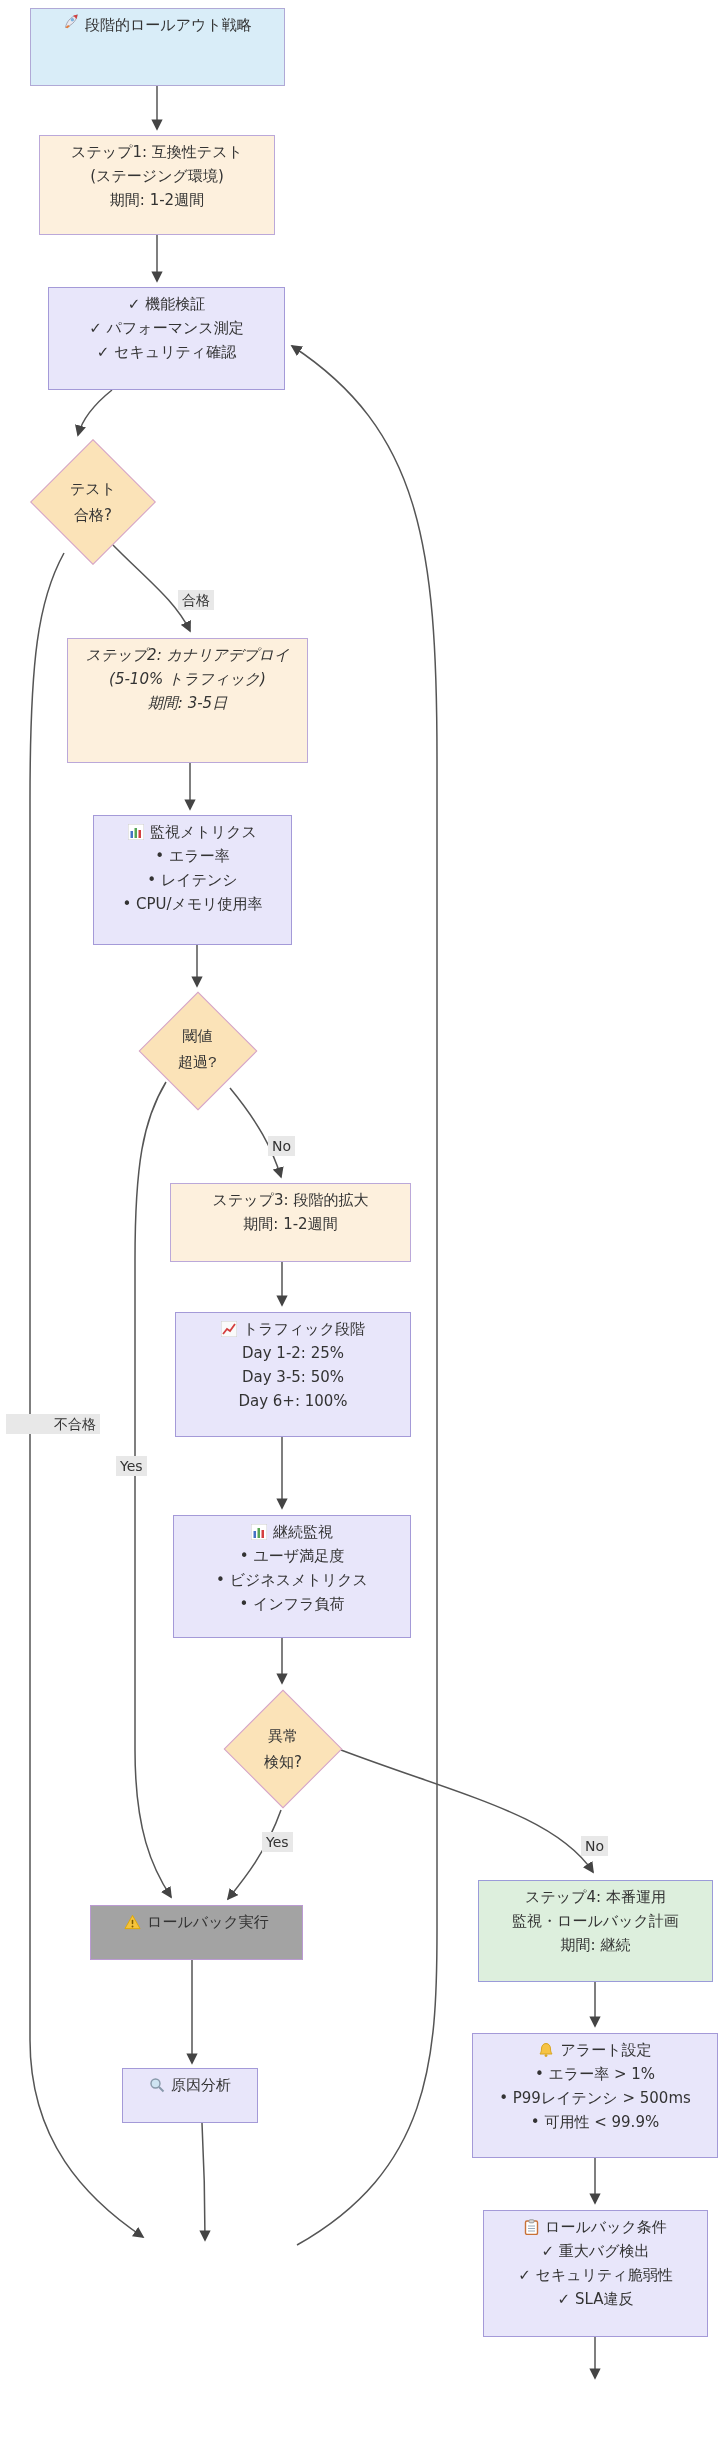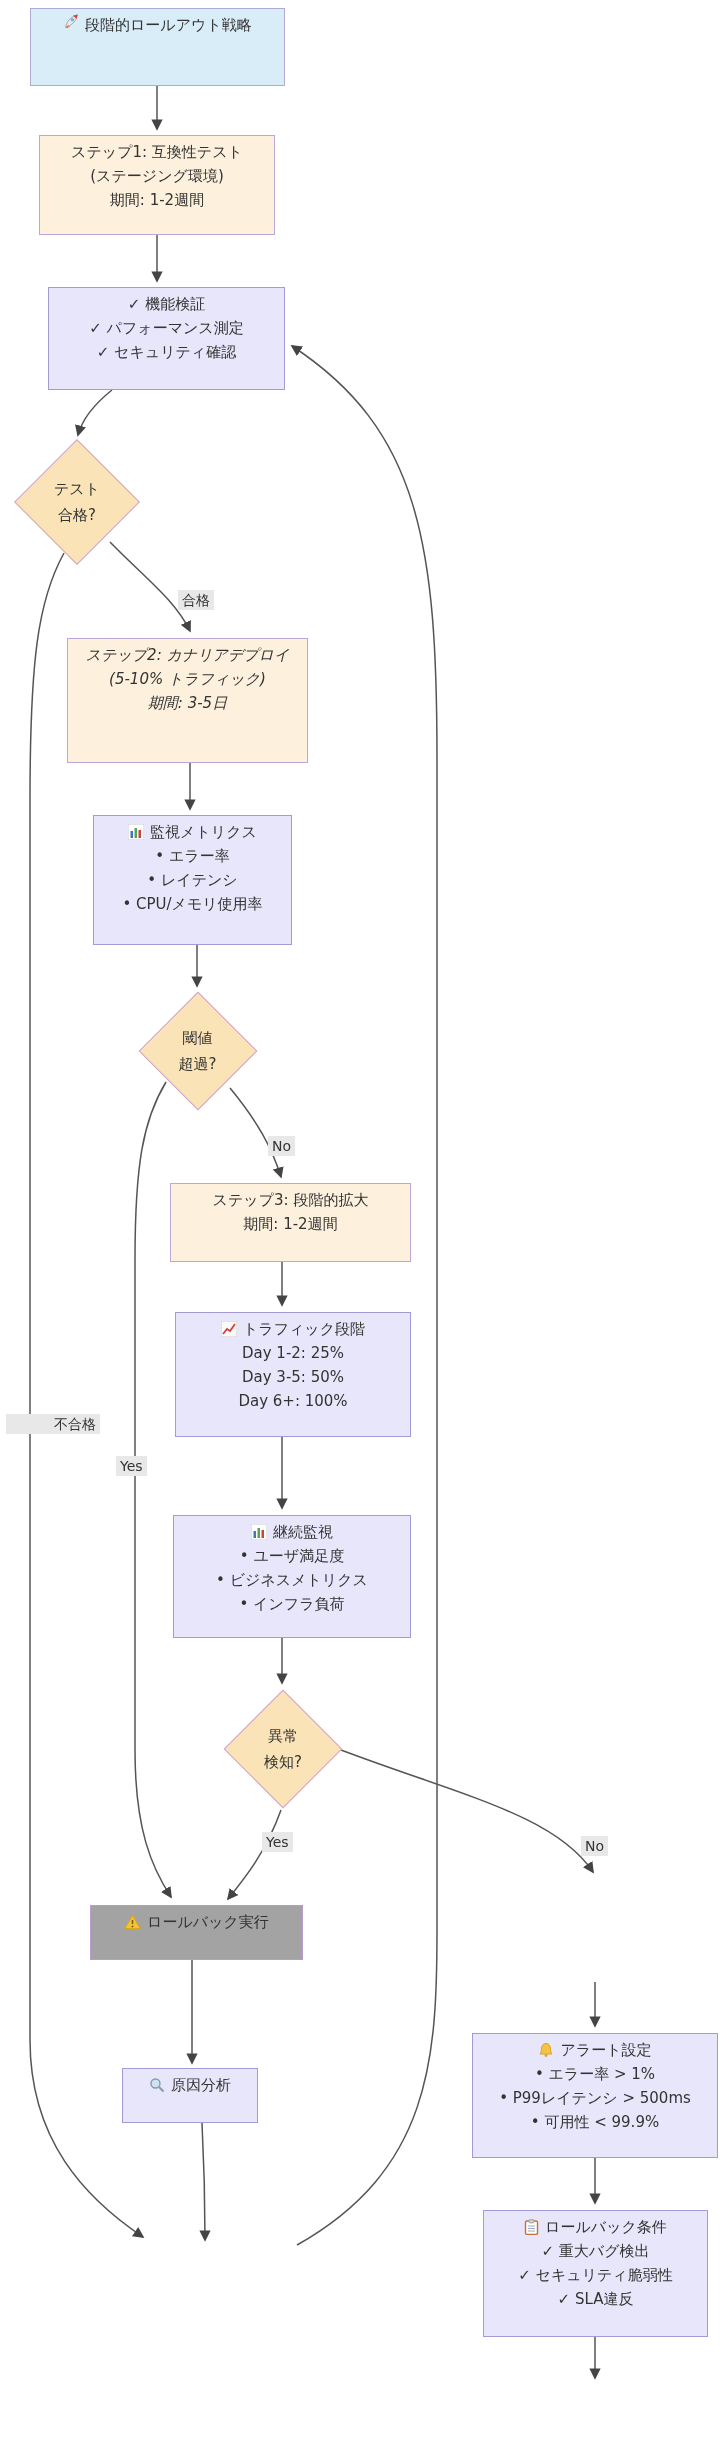--- a/index.html
+++ b/index.html
@@ -94,21 +94,21 @@
     <div class="line">(ステージング環境)</div>
     <div class="line">期間: 1-2週間</div>
   </div>
 
   <div class="node info" style="left:48px;top:287px;width:237px;height:103px;">
     <div class="line">✓ 機能検証</div>
     <div class="line">✓ パフォーマンス測定</div>
     <div class="line">✓ セキュリティ確認</div>
   </div>
 
-  <div class="diamond-wrap" style="left:13px;top:439px;width:128px;height:126px;">
+  <div class="diamond-wrap" style="left:29px;top:439px;width:128px;height:126px;">
     <div class="diamond-shape" style="width:89px;height:89px;"></div>
     <div class="diamond-label">
       <div>テスト</div>
       <div>合格?</div>
     </div>
   </div>
 
   <div class="node step" style="left:67px;top:638px;width:241px;height:125px;font-style:italic;">
     <div class="line">ステップ2: カナリアデプロイ</div>
     <div class="line">(5-10% トラフィック)</div>
@@ -125,21 +125,21 @@
             <rect x="10.5" y="6" width="2.5" height="8" fill="#d43f3f"></rect>
           </svg>
         </span>
       <span>監視メトリクス</span>
     </div>
     <div class="line">• エラー率</div>
     <div class="line">• レイテンシ</div>
     <div class="line">• CPU/メモリ使用率</div>
   </div>
 
-  <div class="diamond-wrap" style="left:138px;top:992px;width:119px;height:118px;">
+  <div class="diamond-wrap" style="left:138px;top:992px;width:119px;height:118px;font-family:Liberation Mono, monospace;">
     <div class="diamond-shape" style="width:84px;height:84px;"></div>
     <div class="diamond-label">
       <div>閾値</div>
       <div>超過?</div>
     </div>
   </div>
 
   <div class="node step" style="left:170px;top:1183px;width:241px;height:79px;">
     <div class="line">ステップ3: 段階的拡大</div>
     <div class="line">期間: 1-2週間</div>
@@ -204,20 +204,25 @@
           <svg width="16" height="16" viewBox="0 0 16 16">
             <circle cx="6.5" cy="6.5" r="4.5" fill="#cfe4f2" stroke="#8899aa" stroke-width="1.4"></circle>
             <line x1="10" y1="10" x2="14.5" y2="14.5" stroke="#8899aa" stroke-width="2"></line>
           </svg>
         </span>
       <span>原因分析</span>
     </div>
   </div>
 
 
+  <div class="node success" style="left:478px;top:1880px;width:235px;height:102px;">
+    <div class="line">ステップ4: 本番運用</div>
+    <div class="line">監視・ロールバック計画</div>
+    <div class="line">期間: 継続</div>
+  </div>
 
   <div class="node info" style="left:472px;top:2033px;width:246px;height:125px;">
     <div class="line title-line">
       <span class="icon">
           <svg width="16" height="16" viewBox="0 0 16 16">
             <path d="M8 1.5 C5 1.5 3.5 4 3.5 7 C3.5 10 2.5 11 2 12 H14 C13.5 11 12.5 10 12.5 7 C12.5 4 11 1.5 8 1.5Z" fill="#f6c344" stroke="#d9a520"></path>
             <circle cx="8" cy="13.6" r="1.4" fill="#d9a520"></circle>
           </svg>
         </span>
       <span>アラート設定</span>

